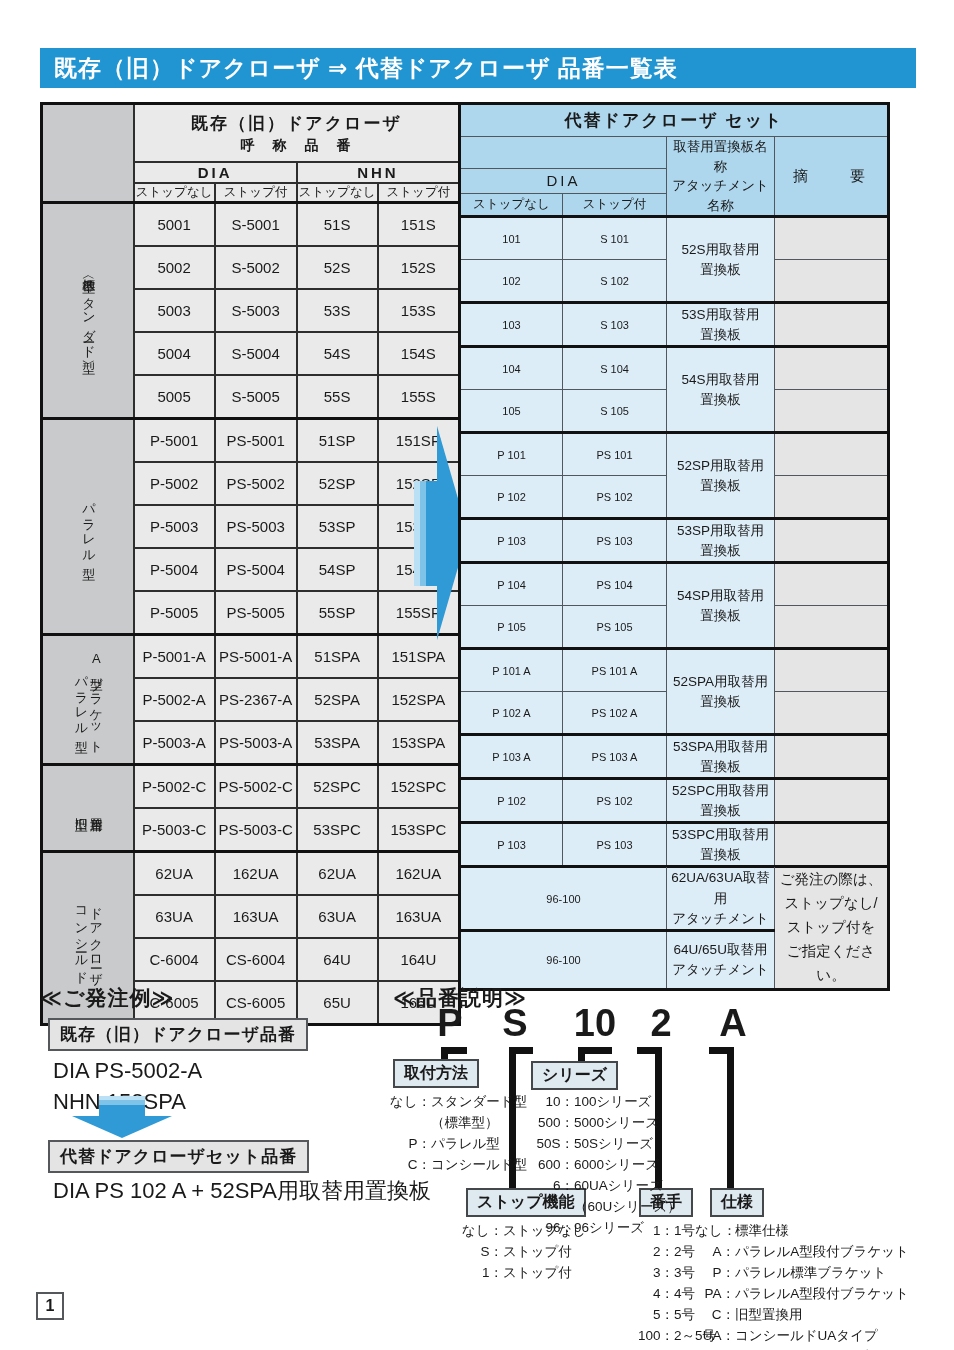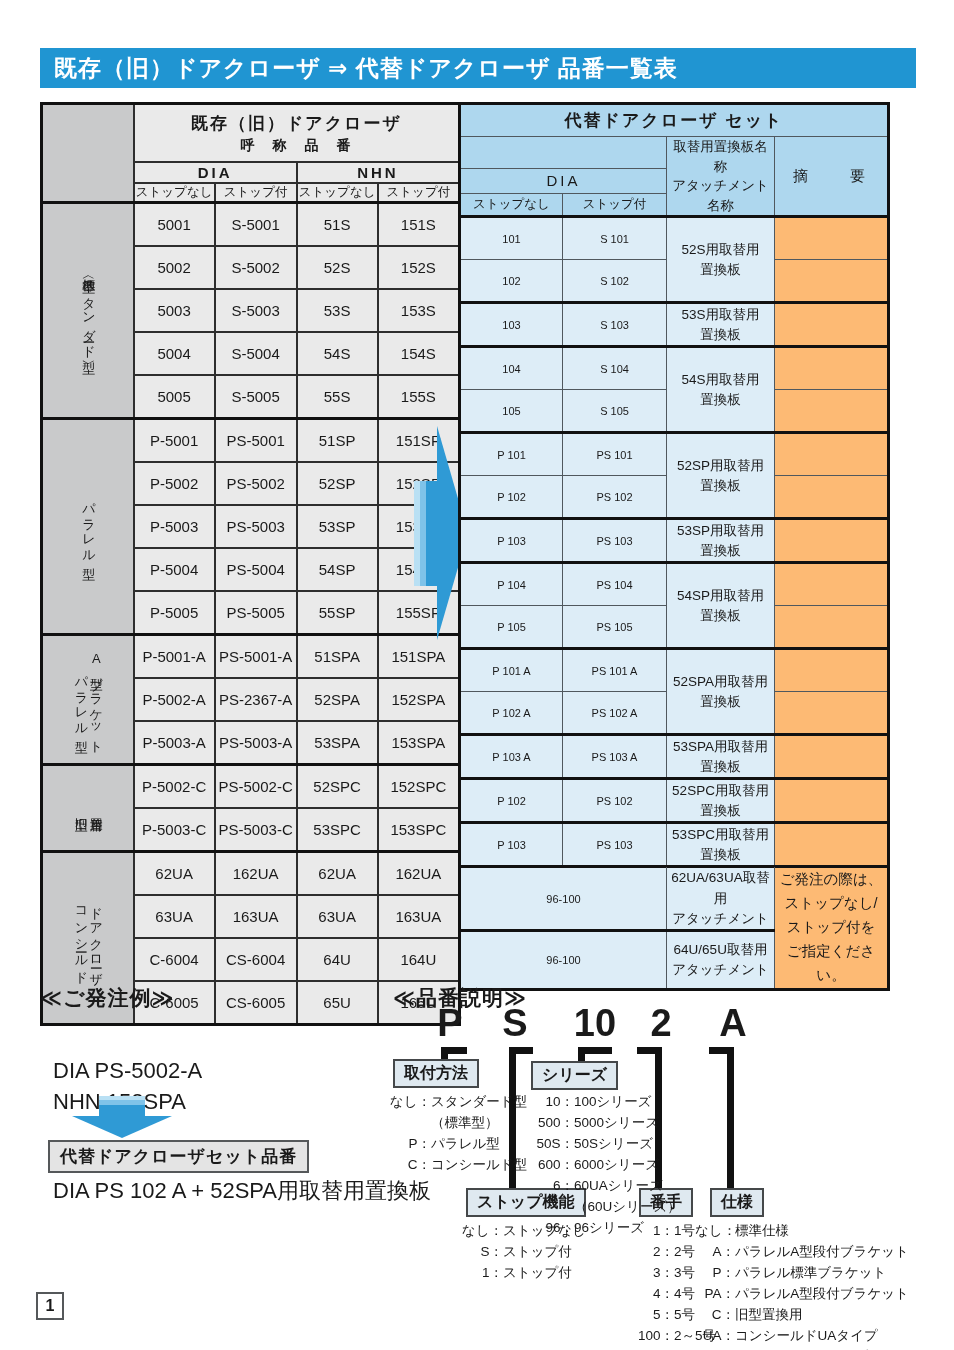--- a/index.html
+++ b/index.html
@@ -36,21 +36,21 @@
   #rtable thead th{background:#aed7ee;font-weight:normal;}
   #rtable thead .rttl{height:31px;font-size:17px;font-weight:600;letter-spacing:2px;}
   #rtable thead .emptyband{height:25px;}
   #rtable thead .rdia{height:19px;font-size:15px;letter-spacing:3px;}
   #rtable thead .rstops th{height:17px;font-size:12.5px;}
   #rtable thead tr.rstops th,#rtable thead th[rowspan]{border-bottom:3px solid #111;}
   #rtable thead .plate-h{font-size:13.5px;white-space:pre-line;line-height:1.45;}
   #rtable thead .rem-h{font-size:15px;letter-spacing:4px;}
   #rtable tbody td{background:#ddedf7;font-size:11px;height:41px;}
   #rtable tbody td.plate{font-size:13.5px;white-space:pre-line;line-height:1.5;}
-  #rtable tbody td.rem{background:#fdba74;}
+  #rtable tbody td.rem{background:#e5e5e5;}
   #rtable tbody td.note{font-size:14.5px;white-space:pre-line;line-height:1.65;}
   #rtable tr.gstart td{border-top:3px solid #111;}
 
   
   .arrow-right{position:absolute;left:414px;top:426px;}
   .arrow-down{position:absolute;left:72px;top:1096px;}
 
   
   .sec-head{position:absolute;font-size:21px;font-weight:bold;letter-spacing:1px;}
   .label-box{position:absolute;display:inline-block;background:#e4e4e4;border:2px solid #55585a;
@@ -372,20 +372,21 @@
         <tr class="gstart">
           <td colspan="2" rowspan="2">96-100</td>
           <td class="plate" rowspan="2">64U/65U取替用
 アタッチメント</td>
         </tr>
         <tr></tr>
       </tbody>
   </table>
 
   <div class="sec-head" style="left:40px;top:984px;">≪ご発注例≫</div>
+  <div class="label-box" style="left:48px;top:1018px;">既存（旧）ドアクローザ品番</div>
   <div class="plain-lines" style="left: 53px; top: 1056px; white-space: pre-line;">DIA PS-5002-A
 NHN 152SPA</div>
   <svg class="arrow-down" width="100" height="42" viewBox="0 0 100 42">
     <rect x="27" y="0" width="46" height="4" fill="#b9e0f4"></rect>
     <rect x="27" y="4" width="46" height="5" fill="#7fc3e9"></rect>
     <rect x="27" y="9" width="46" height="11" fill="#2f9ad5"></rect>
     <polygon points="0,20 100,20 50,42" fill="#2f9ad5"></polygon>
   </svg>
   <div class="label-box" style="left:48px;top:1140px;">代替ドアクローザセット品番</div>
   <div class="plain-lines" style="left:53px;top:1176px;">DIA PS 102 A + 52SPA用取替用置換板</div>

